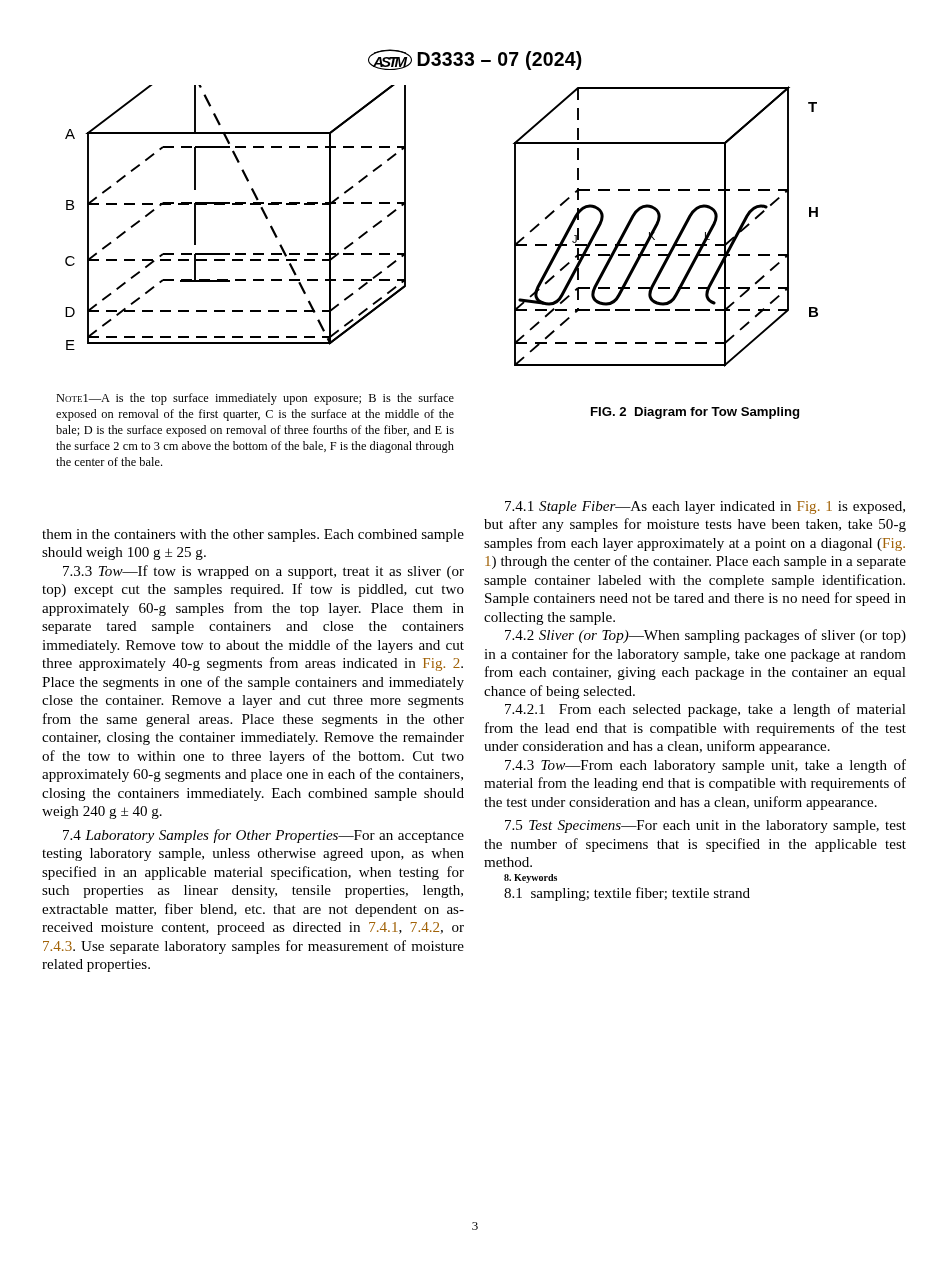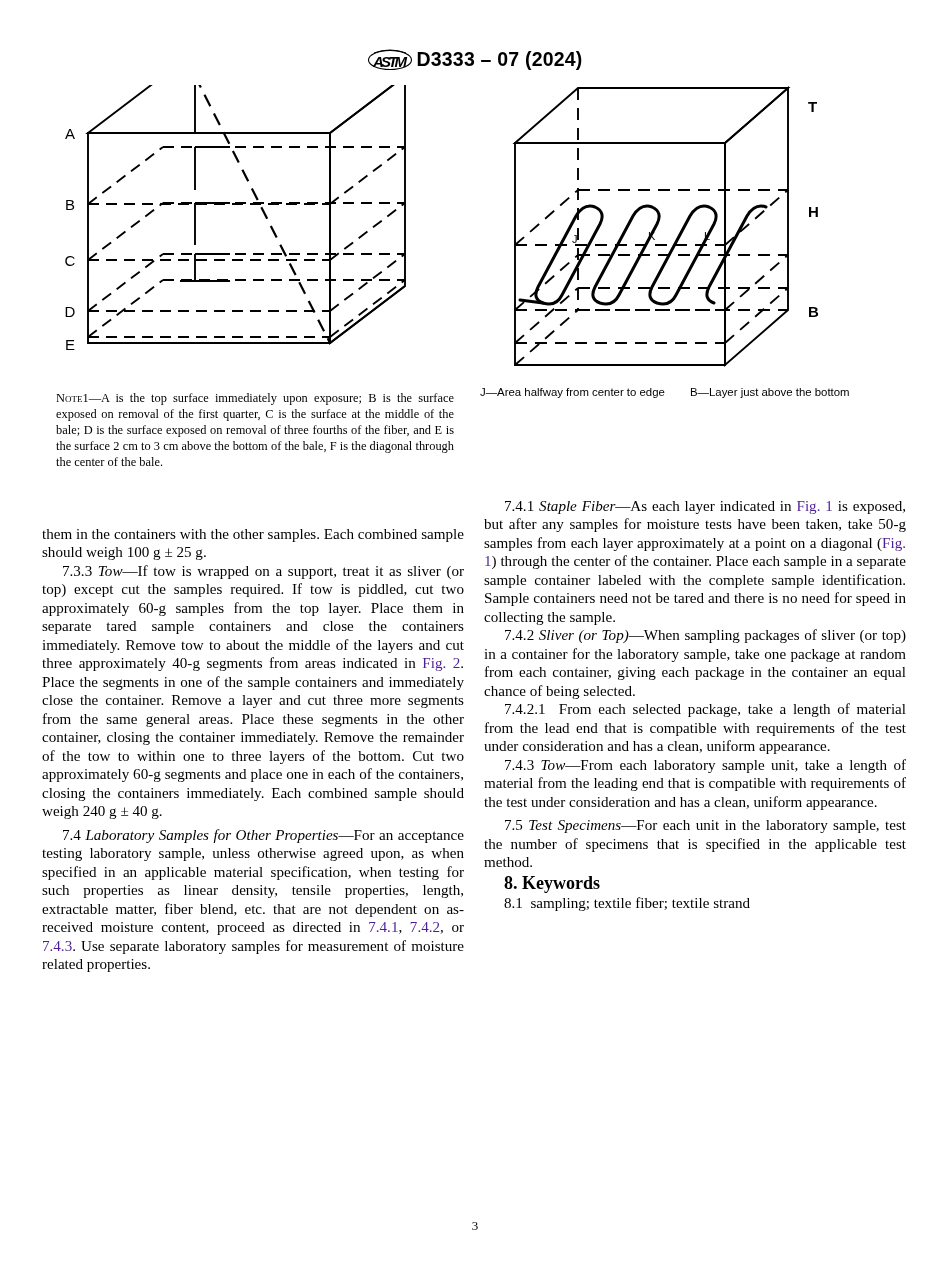--- a/index.html
+++ b/index.html
@@ -96,26 +96,26 @@
     text-align: justify;
     text-justify: inter-word;
   }
   #col-left  { left: 42px; }
   #col-right { left: 484px; }
 
   .body-col p { margin: 0; text-indent: 20px; }
   .body-col p.noindent { text-indent: 0; margin-top: 28px; }
   .body-col p.gap { margin-top: 5px; }
 
-  .xref { color: #4c1d95; }
+  .xref { color: #a16207; }
   .ital { font-style: italic; }
   .sechead {
     font-family: "Liberation Serif", serif;
     font-weight: bold;
-    font-size: 18px;
+    font-size: 10px;
     text-indent: 0;
     margin-top: 13px;
   }
 
   
   .page-number {
     position: absolute;
     top: 1218px;
     left: 0;
     width: 950px;
@@ -272,26 +272,23 @@
       <text class="fig-label-small" x="168" y="155">K</text>
       <text class="fig-label-small" x="224" y="155">L</text>
 
       <text class="fig-label-bold" x="328" y="27">T</text>
       <text class="fig-label-bold" x="328" y="132">H</text>
       <text class="fig-label-bold" x="328" y="232">B</text>
     </svg>
 
     <table class="fig-legend">
       <tbody>
-      <tr>
-        <td class="col1">J—Area halfway from center to edge</td>
-        <td>B—Layer just above the bottom</td>
-      </tr>
     </tbody>
       </table>
+    <div class="fig-caption" style="margin-top:19px;">FIG. 2  Diagram for Tow Sampling</div>
   </div>
 </div>
 
 <div class="body-col" id="col-left">
 
   <p class="noindent"><span>them in the containers with the other samples. Each combined sample should weigh 100 g ± 25 g.</span></p>
 
   <p><span>7.3.3</span>&nbsp;<span class="ital">Tow</span><span>—If tow is wrapped on a support, treat it as sliver (or top) except cut the samples required. If tow is piddled, cut two approximately 60-g samples from the top layer. Place them in separate tared sample containers and close the containers immediately. Remove tow to about the middle of the layers and cut three approximately 40-g segments from areas indicated in </span><span class="xref">Fig. 2</span><span>. Place the segments in one of the sample containers and immediately close the container. Remove a layer and cut three more segments from the same general areas. Place these segments in the other container, closing the container immediately. Remove the remainder of the tow to within one to three layers of the bottom. Cut two approximately 60-g segments and place one in each of the containers, closing the containers immediately. Each combined sample should weigh 240 g ± 40 g.</span></p>
 
   <p class="gap"><span>7.4</span>&nbsp;<span class="ital">Laboratory Samples for Other Properties</span><span>—For an acceptance testing laboratory sample, unless otherwise agreed upon, as when specified in an applicable material specification, when testing for such properties as linear density, tensile properties, length, extractable matter, fiber blend, etc. that are not dependent on as-received moisture content, proceed as directed in </span><span class="xref">7.4.1</span><span>, </span><span class="xref">7.4.2</span><span>, or </span><span class="xref">7.4.3</span><span>. Use separate laboratory samples for measurement of moisture related properties.</span></p>

